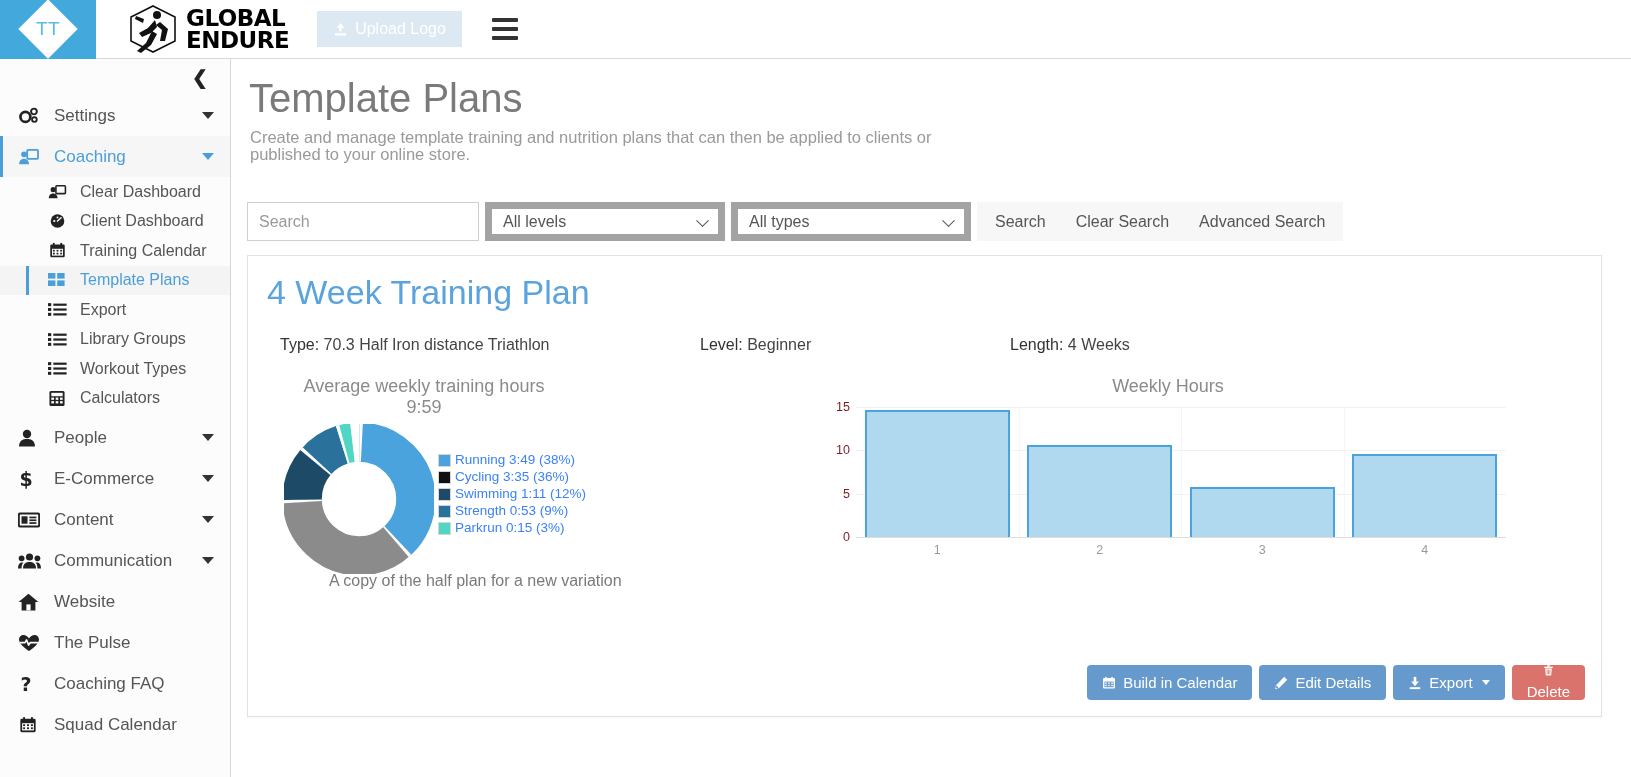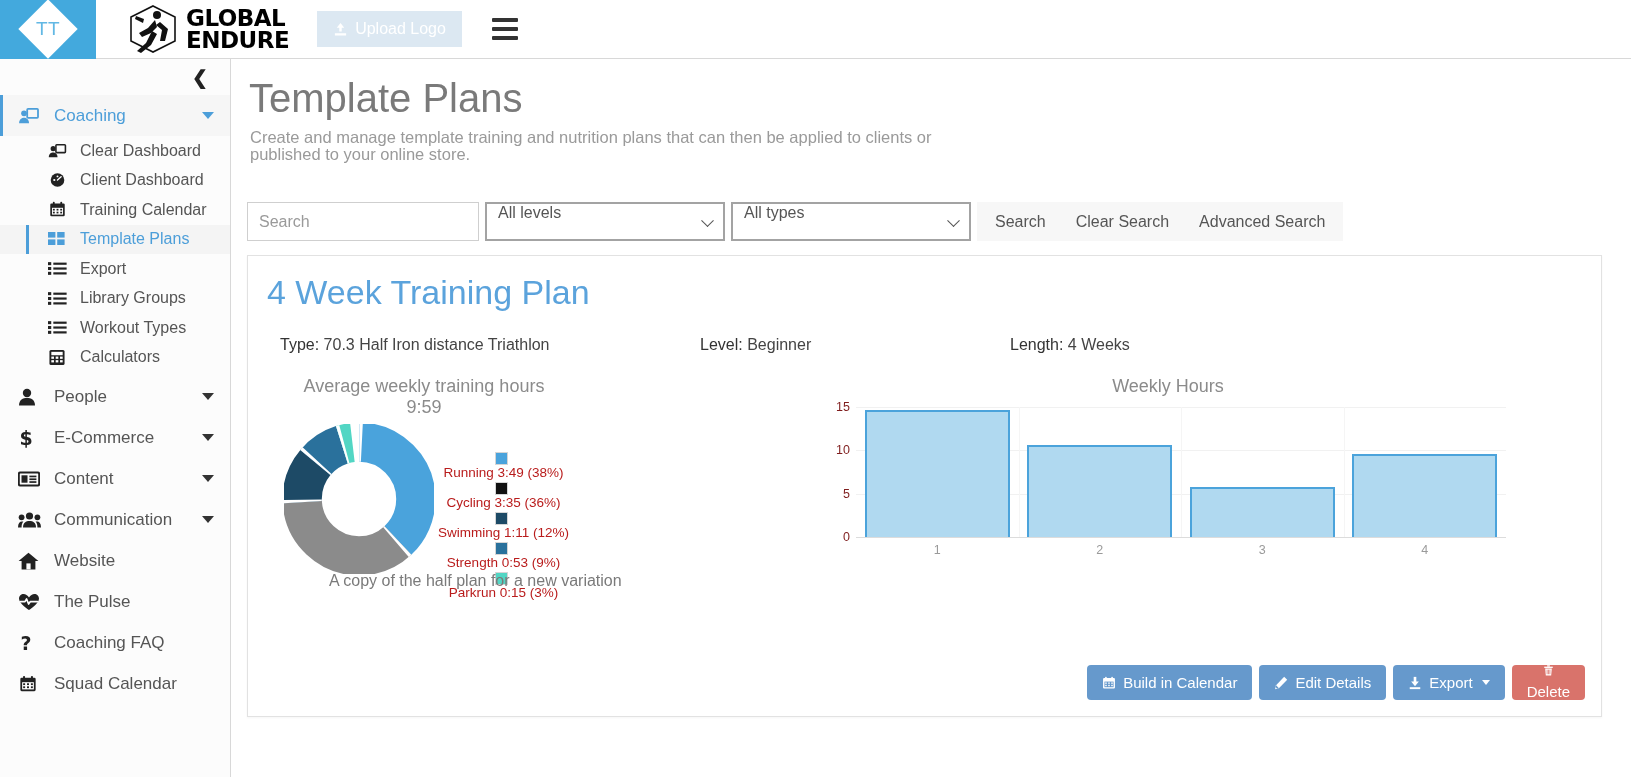--- a/index.html
+++ b/index.html
@@ -191,23 +191,23 @@
     color: #555;
     padding: 0 11px;
     font-family: "Liberation Sans", sans-serif;
     font-weight: 300;
   }
   .t-input::placeholder { color: #9a9a9a; opacity: 1; }
   .t-select {
     position: relative;
     width: 240px; height: 39px;
     margin-left: 6px;
-    border: 2px solid #a3a3a3;
+    border: 7px solid #a3a3a3;
     background: #fff;
-    display: flex; 
+    display: flex; align-items: center;
     padding: 0 11px;
     font-size: 16px;
     color: #555;
     font-weight: 300;
     cursor: pointer;
   }
   .t-select .sc {
     position: absolute; right: 11px; top: 50%;
     width: 9px; height: 9px;
     border-right: 1.6px solid #555;
@@ -279,24 +279,23 @@
   }
   .legend {
     margin-left: 4px;
     margin-top: 28px;
     display: flex; flex-direction: column;
     gap: 1px;
   }
   .legend-item {
     display: flex; align-items: center;
     font-size: 13.5px;
-    color: #b91c1c;
+    color: #3b82f6;
     font-weight: 300;
     line-height: 16px;
-    flex-direction: column;
   }
   .sw {
     width: 13px; height: 13px;
     border: 1px solid #d5d5d5;
     margin-right: 4px;
     flex: none;
   }
   .plan-note {
     position: absolute;
     left: 45px; top: 196px;
@@ -436,20 +435,32 @@
     <i></i>
     <i></i>
   </div>
 </div>
 
 <div class="sidebar">
   <div class="collapse-row">
     <span class="chev">❮</span>
   </div>
 
+  <div class="nav-item">
+    <span class="ic">
+      <svg width="22" height="18" viewBox="0 0 24 20">
+        <circle cx="8" cy="11" r="5.5" fill="none" stroke="#222" stroke-width="3"></circle>
+        <circle cx="8" cy="11" r="1.8" fill="#fff"></circle>
+        <circle cx="17.5" cy="5" r="3.2" fill="none" stroke="#222" stroke-width="2.2"></circle>
+        <circle cx="18" cy="14" r="2.6" fill="none" stroke="#222" stroke-width="2"></circle>
+      </svg>
+    </span>
+    <span>Settings</span>
+    <span class="caret"></span>
+  </div>
 
   <div class="nav-item active">
     <span class="ic">
       <svg width="22" height="18" viewBox="0 0 24 20">
         <rect x="10" y="2" width="12" height="10" rx="1" fill="none" stroke="currentColor" stroke-width="2"></rect>
         <circle cx="6.5" cy="7" r="3.2" fill="currentColor"></circle>
         <path d="M1 18 C1 13.6 4 12 6.5 12 C9 12 12 13.6 12 18 Z" fill="currentColor"></path>
       </svg>
     </span>
     <span>Coaching</span>

